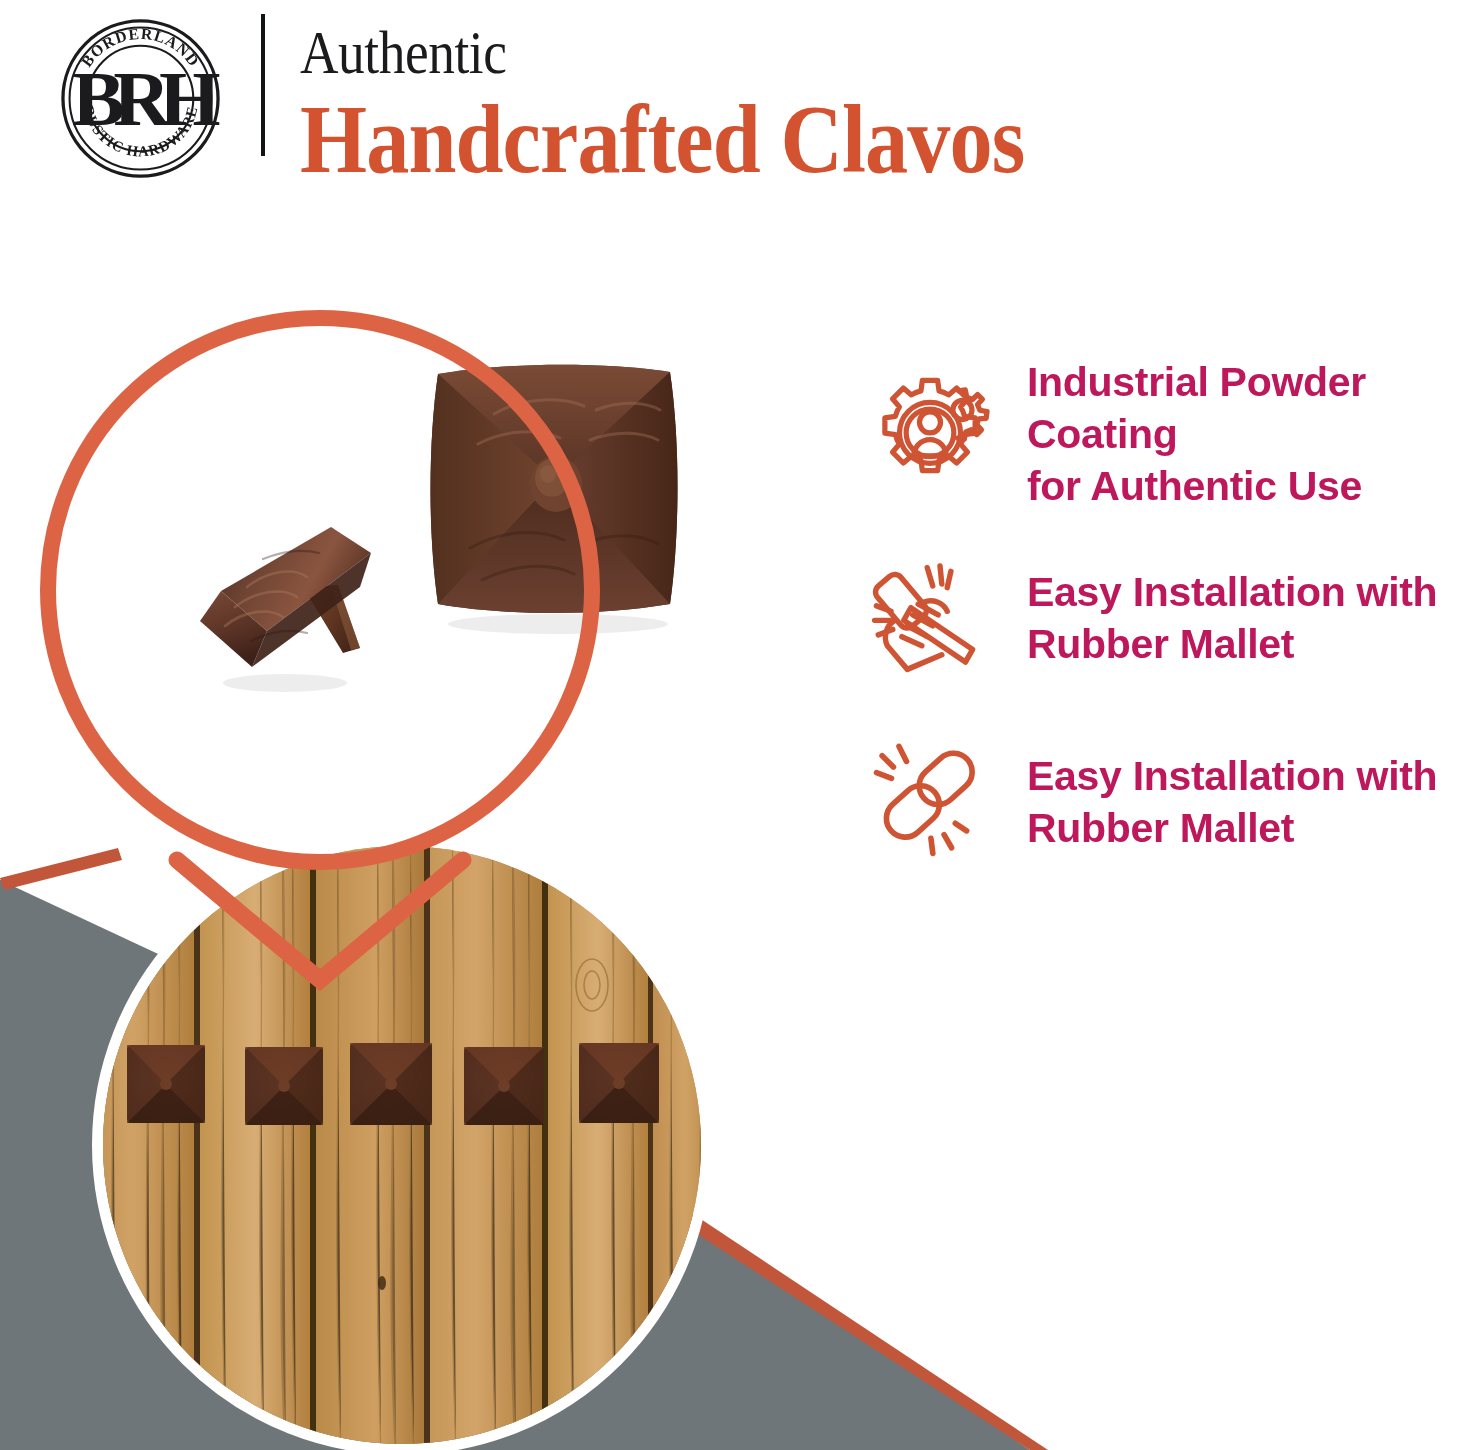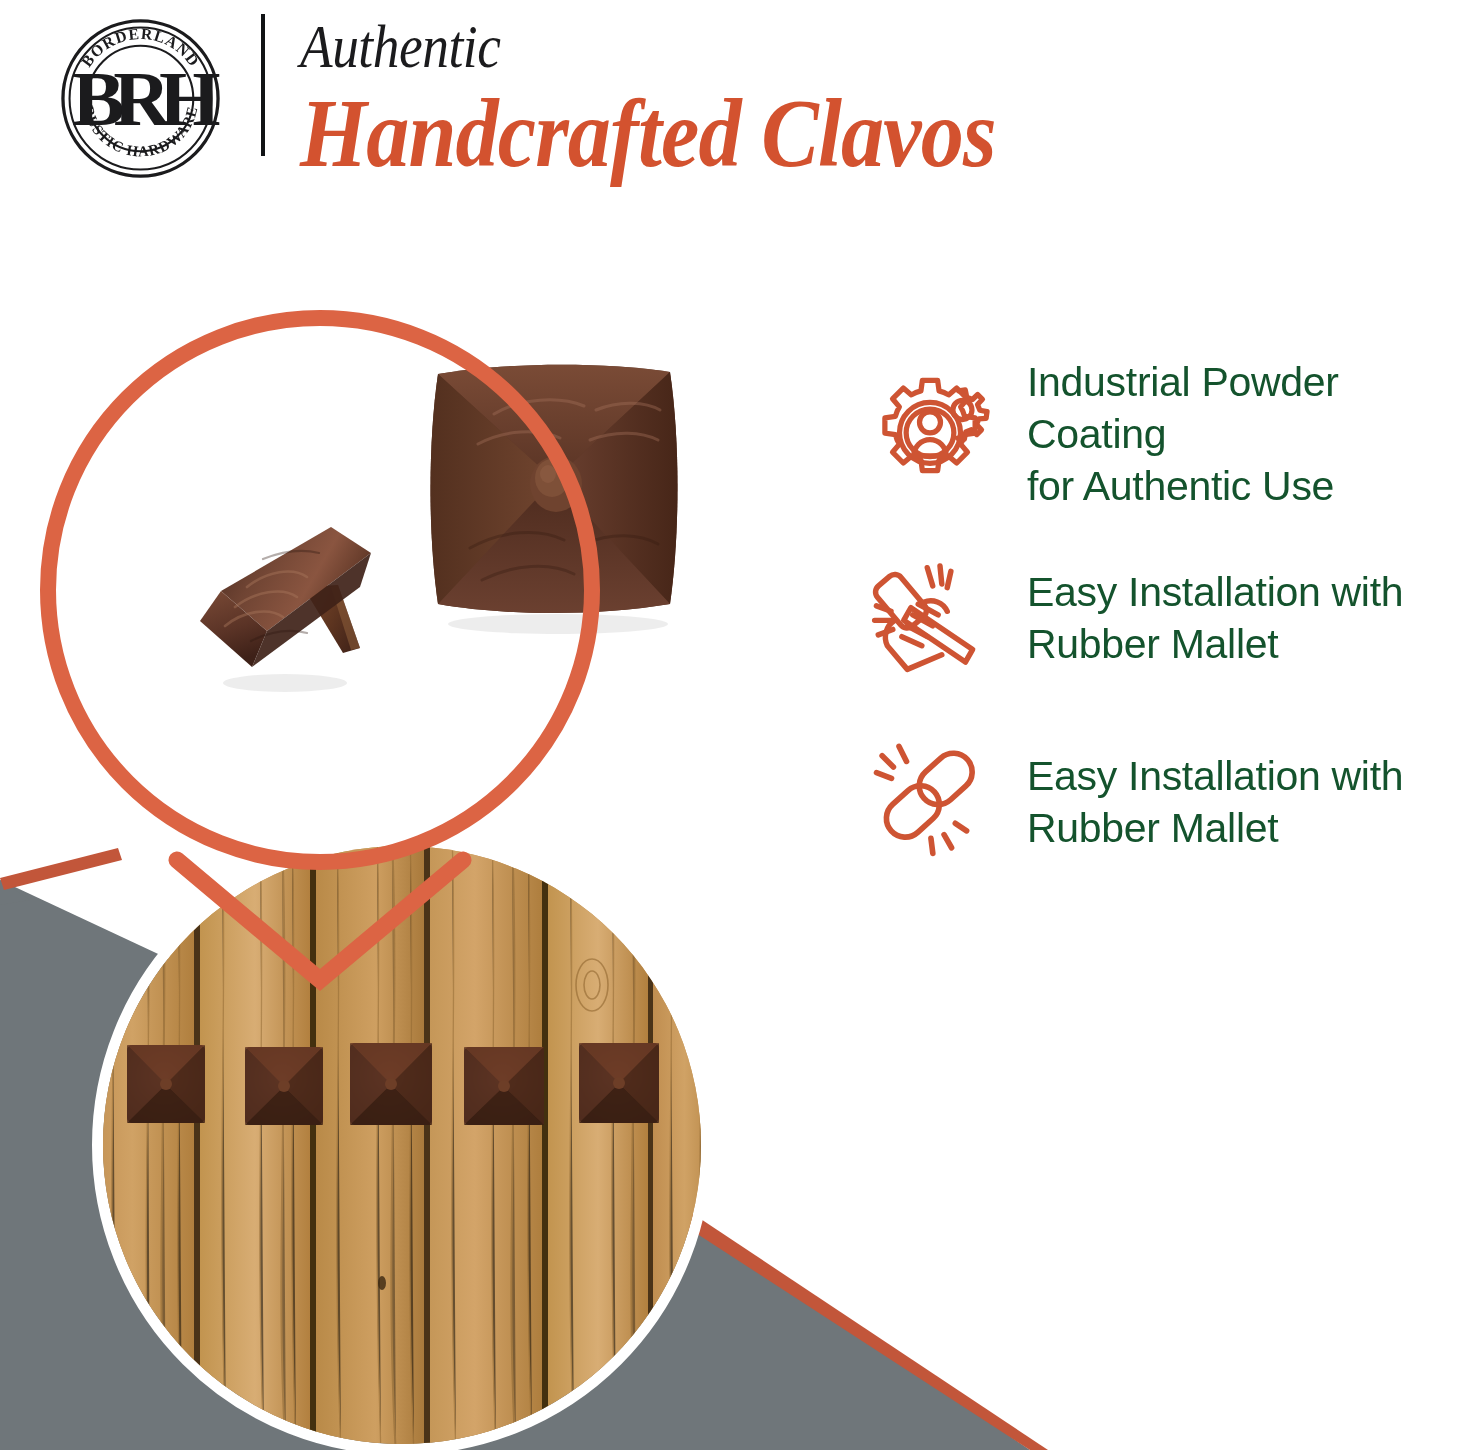--- a/index.html
+++ b/index.html
@@ -12,21 +12,21 @@
   }
   #stage{position:absolute;left:0;top:0;width:1477px;height:1450px;overflow:hidden;background:#fff;}
 
   
   .gray-wedge{position:absolute;left:0;top:0;width:1477px;height:1450px;z-index:0;pointer-events:none;}
 
   
   .header{position:absolute;left:0;top:0;width:1477px;height:190px;z-index:6;}
   .logo-badge{position:absolute;left:58px;top:16px;width:165px;height:165px;}
   .divider{position:absolute;left:261px;top:14px;width:4px;height:142px;background:#111315;}
-  .title-wrap{position:absolute;left:300px;top:15px;width:1120px;font-style:italic;}
+  .title-wrap{position:absolute;left:300px;top:21px;width:1120px;}
   .title-sup{
     font-family:"Liberation Serif", serif;
     font-size:62px;line-height:62px;
     color:#1b1b1d;font-weight:400;
     letter-spacing:-0.5px;
     transform:scaleX(0.86);transform-origin:left center;
     white-space:nowrap;
   }
   .title-main{
     font-family:"Liberation Serif", serif;
@@ -53,21 +53,21 @@
 
   .clavo-photo{position:absolute;z-index:4;}
 
   
   .features{position:absolute;left:855px;top:360px;width:620px;z-index:6;}
   .feature-row{display:flex;align-items:center;margin-bottom:44px;height:140px;}
   .feature-icon{width:150px;min-width:150px;height:140px;display:flex;align-items:center;justify-content:center;}
   .feature-text{
     font-family:"Liberation Sans", sans-serif;
     font-size:41px;line-height:52px;
-    color:#14532d;font-weight:400;
+    color:#be185d;font-weight:700;
     letter-spacing:-0.3px;
     padding-left:22px;
     margin-top:8px;
   }
 </style>
 </head>
 <body>
 
 <div id="stage">
 

